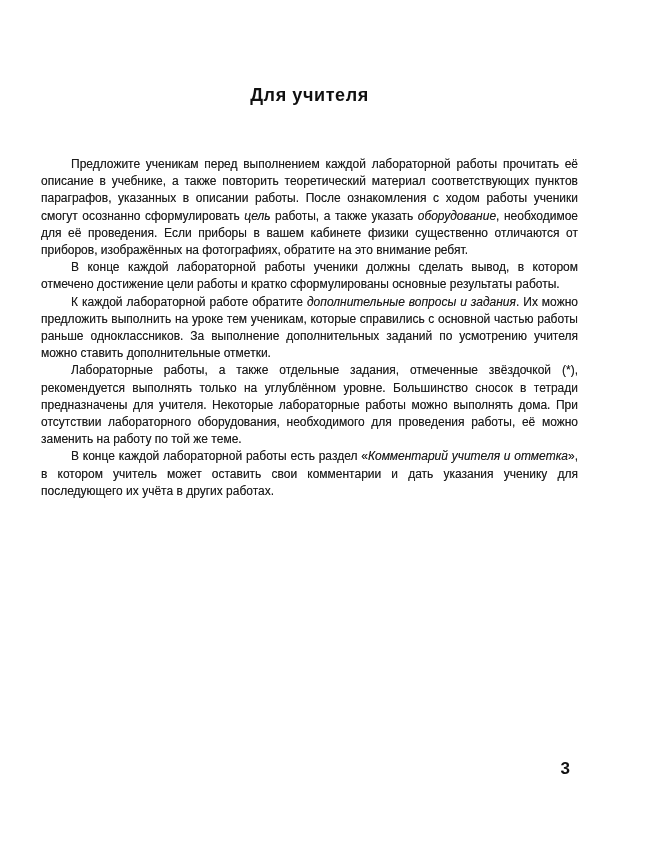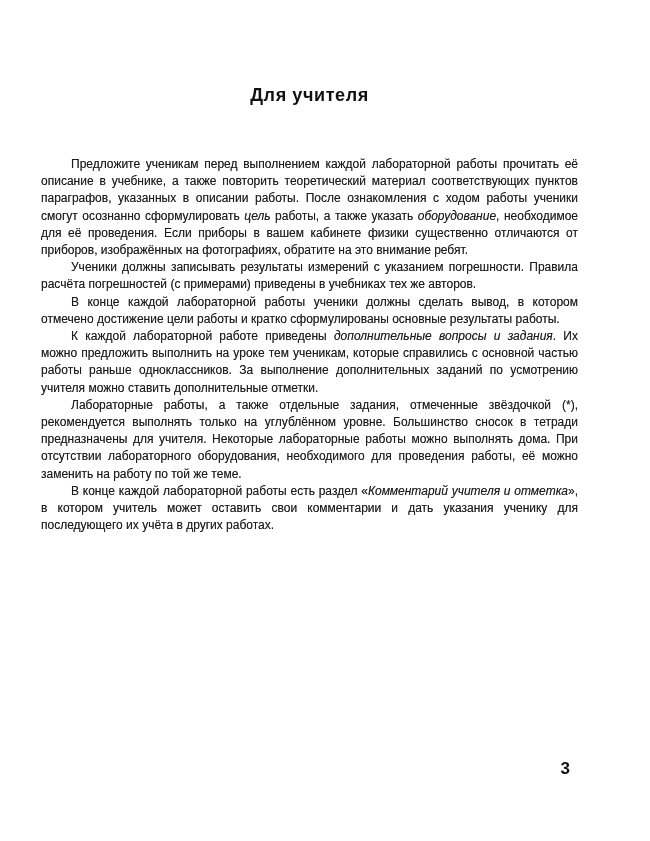--- a/index.html
+++ b/index.html
@@ -65,22 +65,21 @@
 </style>
 </head>
 <body>
 
 <div class="page">
 
   <h1 class="page-title">Для учителя</h1>
 
   <div class="body-text">
       <p><span>Предложите ученикам перед выполнением каждой лабораторной работы прочитать её описание в учебнике, а также повторить теорети­ческий материал соответствующих пунктов параграфов, указанных в описании работы. После ознакомления с ходом работы ученики смогут осознанно сформулировать </span><i>цель</i><span> работы, а также указать </span><i>оборудование</i><span>, необходимое для её проведения. Если приборы в вашем кабинете фи­зики существенно отличаются от приборов, изображённых на фотогра­фиях, обратите на это внимание ребят.</span></p>
-      <p><span>Ученики должны записывать результаты измерений с указанием погрешности. Правила расчёта погрешностей (с примерами) приведены в учебниках тех же авторов.</span></p>
       <p><span>В конце каждой лабораторной работы ученики должны сделать вы­вод, в котором отмечено достижение цели работы и кратко сформули­рованы основные результаты работы.</span></p>
-      <p><span>К каждой лабораторной работе приведены </span><i>дополнительные вопросы и задания</i><span>. Их можно предложить выполнить на уроке тем ученикам, которые справились с основной частью работы раньше одноклассни­ков. За выполнение дополнительных заданий по усмотрению учителя можно ставить дополнительные отметки.</span></p>
+      <p><span>К каждой лабораторной работе обратите </span><i>дополнительные вопросы и задания</i><span>. Их можно предложить выполнить на уроке тем ученикам, которые справились с основной частью работы раньше одноклассни­ков. За выполнение дополнительных заданий по усмотрению учителя можно ставить дополнительные отметки.</span></p>
       <p><span>Лабораторные работы, а также отдельные задания, отмеченные звёздочкой (*), рекомендуется выполнять только на углублённом уров­не. Большинство сносок в тетради предназначены для учителя. Неко­торые лабораторные работы можно выполнять дома. При отсутствии лабораторного оборудования, необходимого для проведения работы, её можно заменить на работу по той же теме.</span></p>
       <p><span>В конце каждой лабораторной работы есть раздел «</span><i>Комментарий учителя и отметка</i><span>», в котором учитель может оставить свои ком­ментарии и дать указания ученику для последующего их учёта в дру­гих работах.</span></p>
     </div>
 
   <div class="page-number">3</div>
 
 </div>
 
 </body></html>

